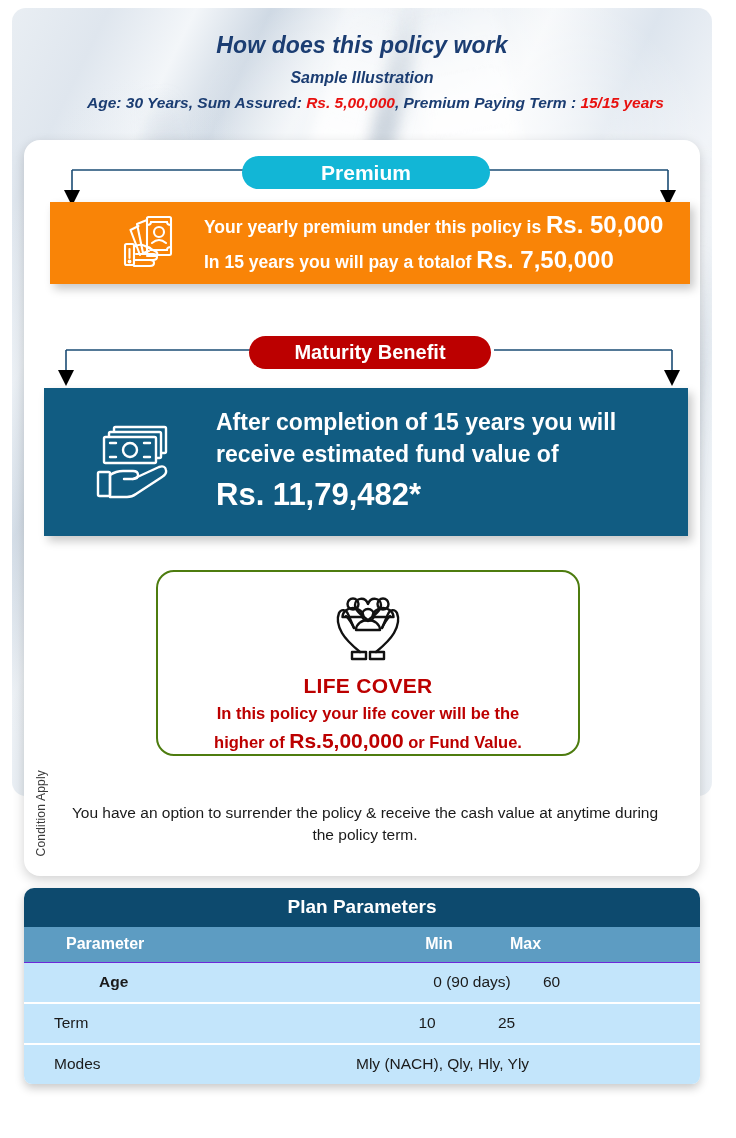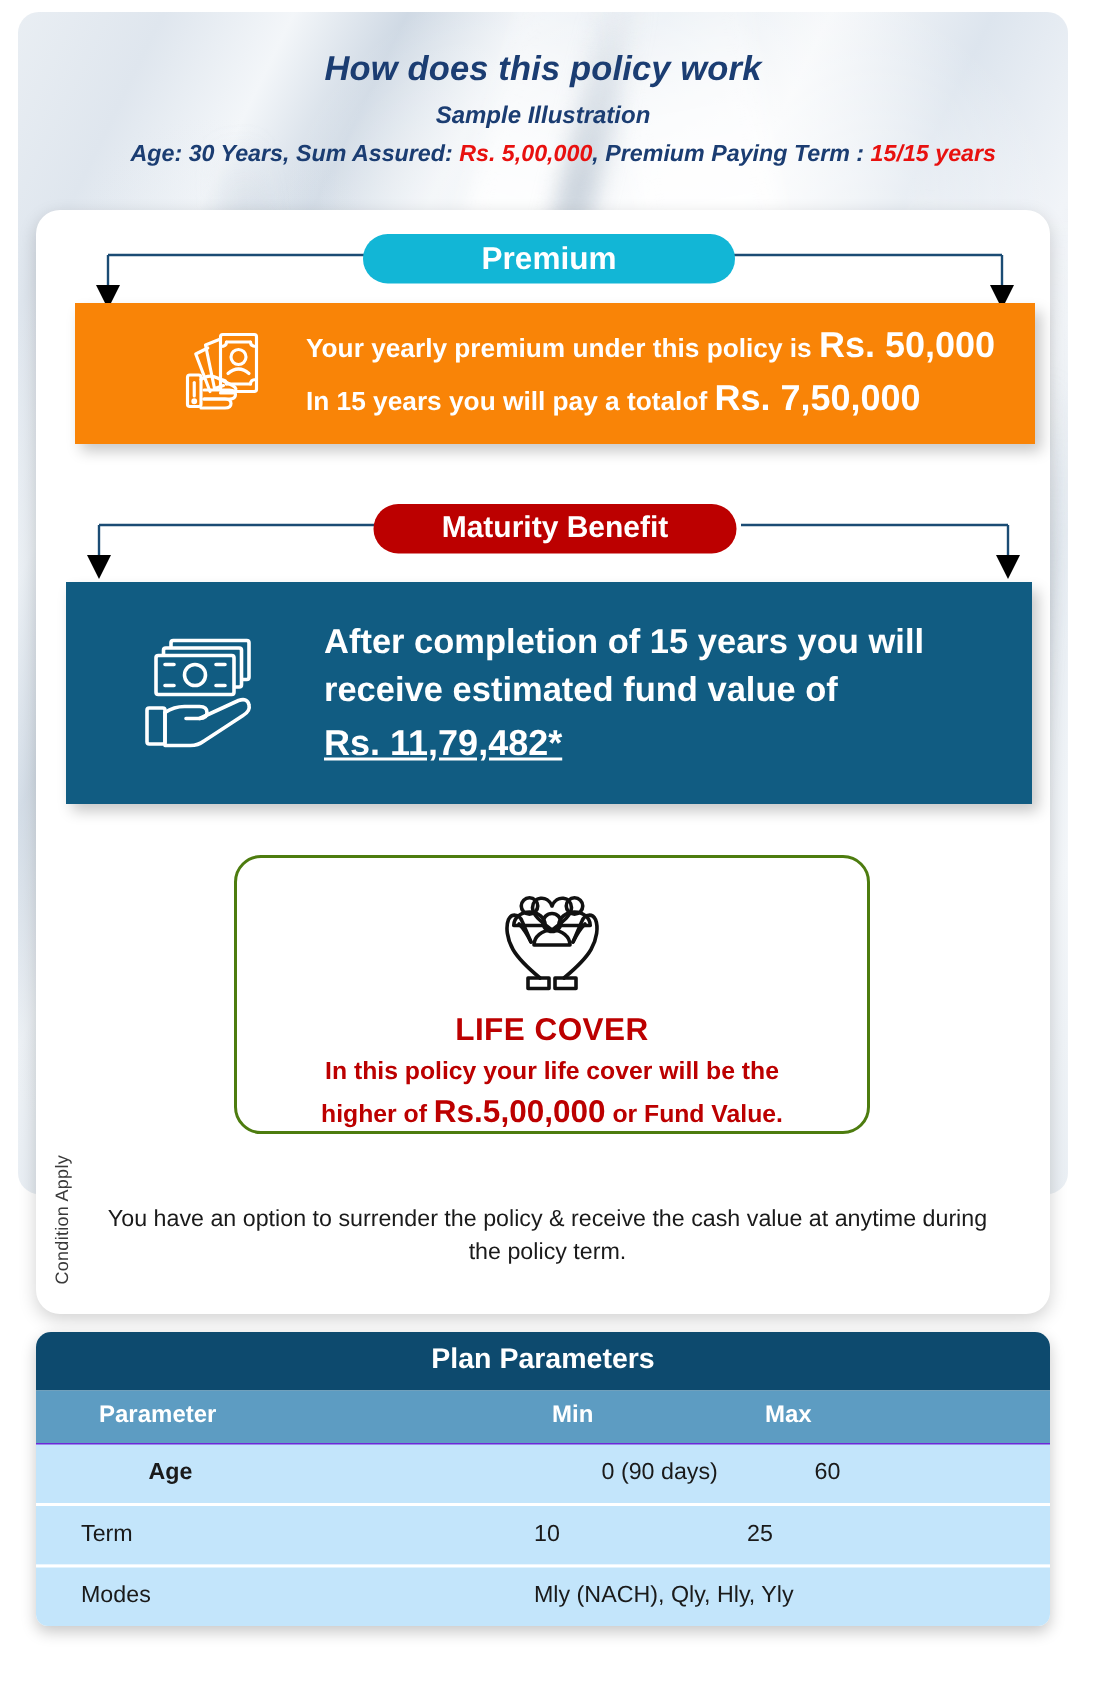--- a/index.html
+++ b/index.html
@@ -113,21 +113,21 @@
     left: 249px; top: 336px;
     width: 242px; height: 33px;
     background: #BC0000;
     font-size: 20px;
   }
 
   
   #premium-band {
     position: absolute;
     left: 50px; top: 202px;
-    width: 640px; height: 94px;
+    width: 640px; height: 82px;
     background: #F98407;
     z-index: 8;
     box-shadow: 4px 5px 9px rgba(0,0,0,0.22);
     display: flex;
     align-items: center;
   }
   #premium-icon { margin-left: 68px; flex: 0 0 auto; }
   #premium-text {
     margin-left: 26px;
     color: #ffffff;
@@ -147,21 +147,21 @@
     display: flex;
     align-items: center;
   }
   #maturity-icon { margin-left: 48px; flex: 0 0 auto; }
   #maturity-text {
     margin-left: 38px;
     color: #ffffff;
     line-height: 1.38;
   }
   .mat-line { font-size: 23px; font-weight: bold; }
-  .mat-amount { font-size: 24px; font-weight: bold; margin-top: 3px; text-decoration: underline; }
+  .mat-amount { font-size: 31px; font-weight: bold; margin-top: 3px; }
 
   
   #life-cover-box {
     position: absolute;
     left: 156px; top: 570px;
     width: 424px; height: 186px;
     background: #ffffff;
     border: 2px solid #4d7c0f;
     border-radius: 18px;
     z-index: 8;
@@ -237,21 +237,21 @@
   .trow {
     display: flex;
     background: #C3E5FB;
     font-size: 15.5px;
     color: #1A1A1A;
     padding: 10px 0 11px;
     border-top: 2px solid #ffffff;
   }
   .trow.first { border-top: 1px solid #6d28d9; padding-left: 45px; }
   .c-param { flex: 0 0 332px; padding-left: 30px; }
-  .c-min   { flex: 0 0 142px; }
+  .c-min   { flex: 0 0 142px; text-align: center; }
   .c-max   { flex: 1 1 auto; }
   .c-wide  { flex: 1 1 auto; }
   .bold-cell { font-weight: bold; }
 </style>
 </head>
 <body>
 
 <div id="page">
 
   <div id="bg-photo">

